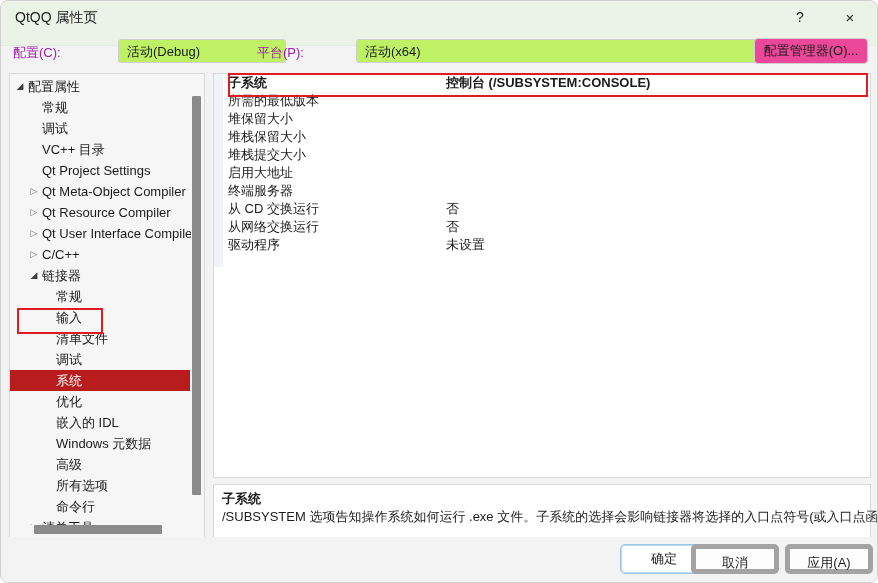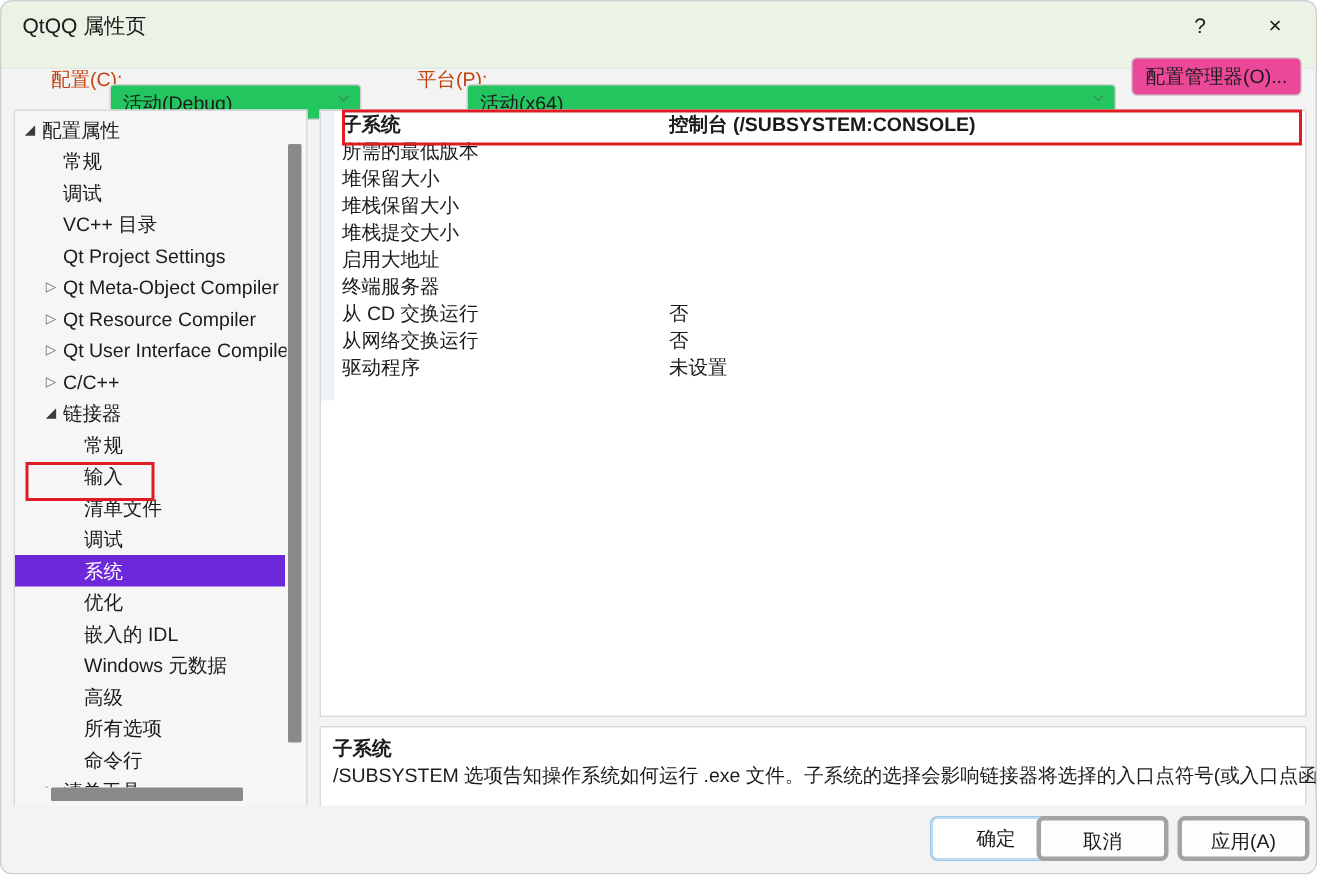--- a/index.html
+++ b/index.html
@@ -58,34 +58,34 @@
   
   #config-row {
     position: absolute;
     left: 0; top: 33px;
     width: 878px; height: 35px;
   }
   .fieldlabel {
     position: absolute;
     top: 10px;
     font-size: 13px;
-    color: #c2410c;
-    white-space: nowrap;
-    margin-left: 21px;
+    color: #a21caf;
+    white-space: nowrap;
   }
   .combo {
     position: absolute;
-    top: 22px;
+    top: 5px;
     height: 24px;
     box-sizing: border-box;
-    background: #22c55e;
+    background: #bef264;
     border: 1px solid #cfcfcf;
     border-radius: 3px;
     font-size: 13px;
     color: #1b1b1b;
+    margin-left: 45px;
   }
   .combo .val {
     position: absolute;
     left: 8px; top: 3px;
     white-space: nowrap;
   }
   .combo .chev {
     position: absolute;
     right: 7px; top: 2px;
     font-size: 10px;
@@ -144,21 +144,21 @@
     font-size: 9px;
     color: #6d6d6d;
   }
   .tree-item .arrow.expanded { color: #3c3c3c; }
   .tree-item .lbl { position: absolute; top: 0; white-space: nowrap; }
   .tree-item.lvl0 .lbl { left: 18px; text-align: right; }
   .tree-item.lvl1 .lbl { left: 32px; }
   .tree-item.lvl1 .arrow { left: 18px; }
   .tree-item.lvl2 .lbl { left: 46px; }
   .tree-item.selected {
-    background: #6d28d9;
+    background: #b91c1c;
     text-align: center;
   }
   .tree-item.selected .lbl { color: #ffffff; }
   #tree-vscroll {
     position: absolute;
     right: 2px; top: 4px;
     width: 11px; height: 440px;
     background: #f6f6f6;
   }
   #tree-vscroll .thumb {
@@ -253,21 +253,21 @@
     left: 0; bottom: 0;
     width: 878px; height: 45px;
     background: #f3f3f3;
   }
   .dlgbtn {
     position: absolute;
     top: 7px;
     width: 88px; height: 30px;
     box-sizing: border-box;
     background: #fdfdfd;
-    border: 3px solid #a3a3a3;
+    border: 5px solid #a3a3a3;
     border-radius: 5px;
     font-size: 13px;
     color: #1b1b1b;
     text-align: center;
     line-height: 28px;
     cursor: default;
     white-space: nowrap;
   }
   .dlgbtn.default {
     border: 1px solid #9ac6e8;

